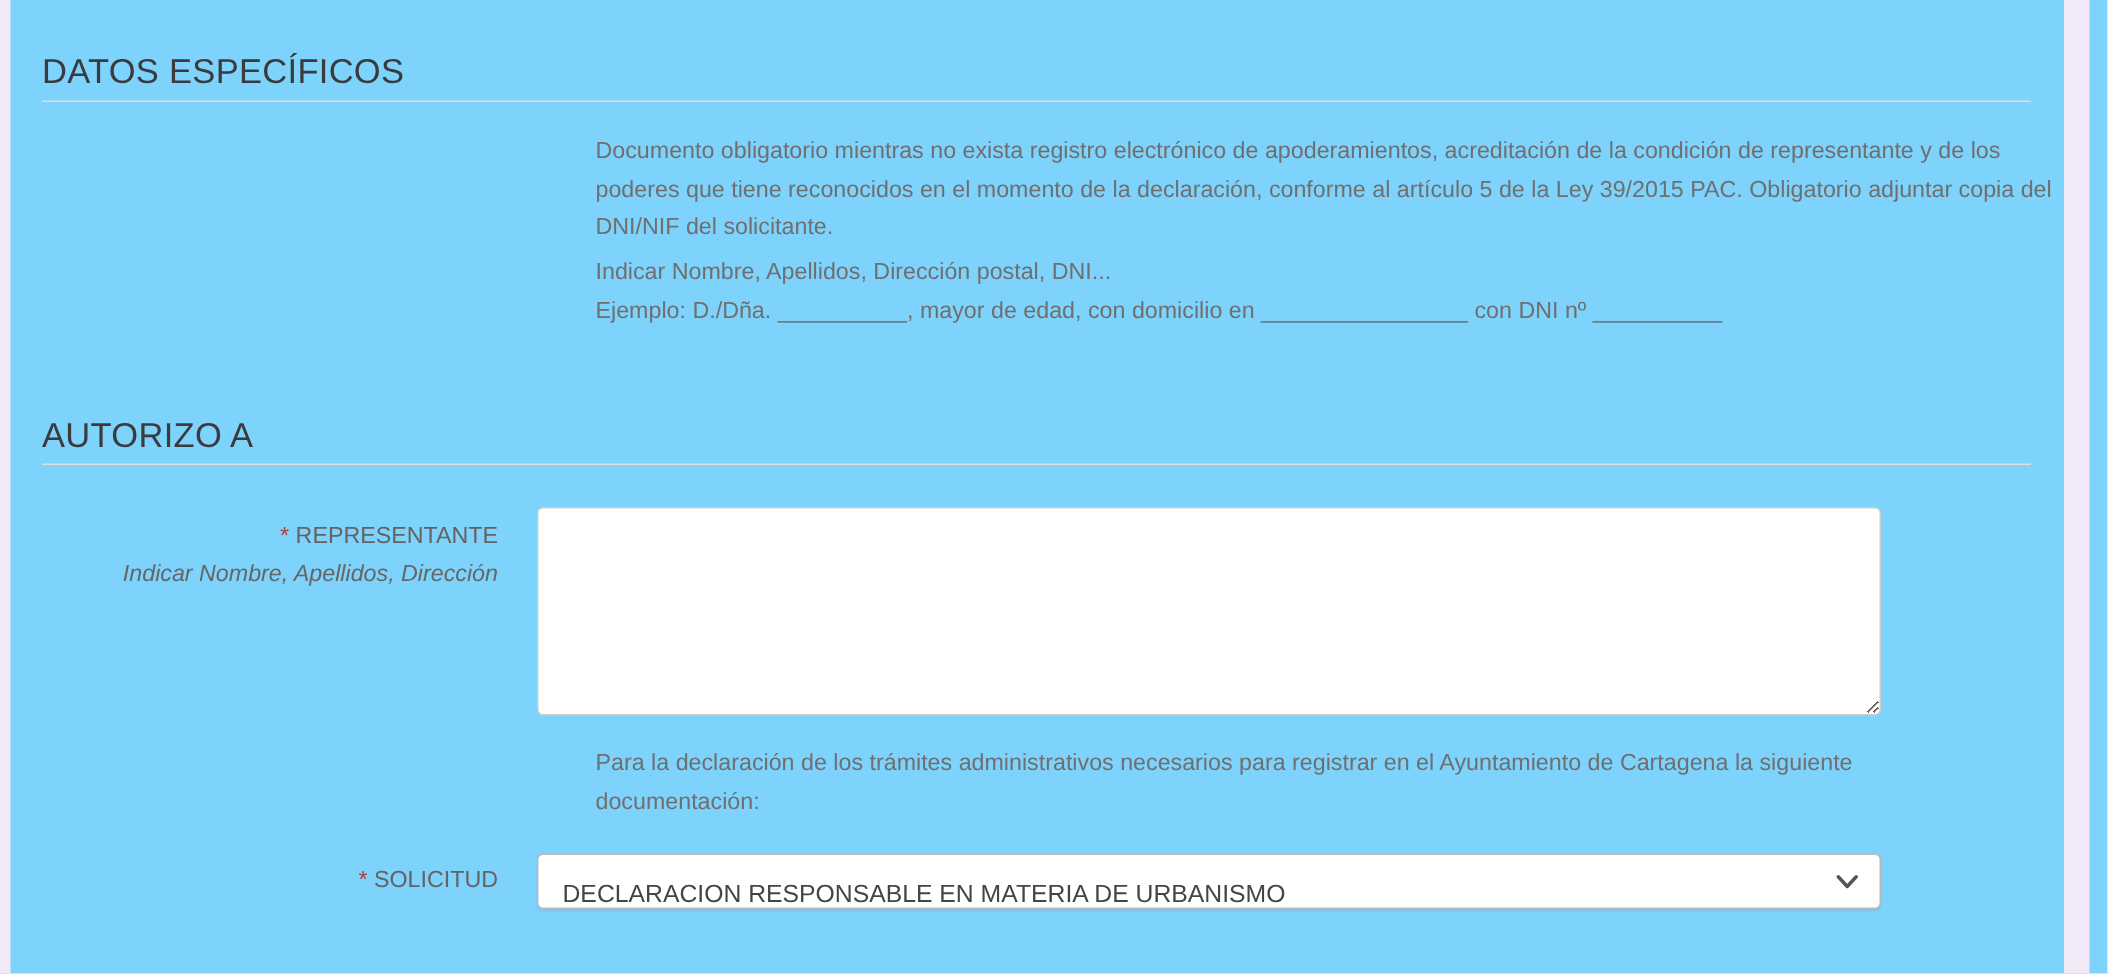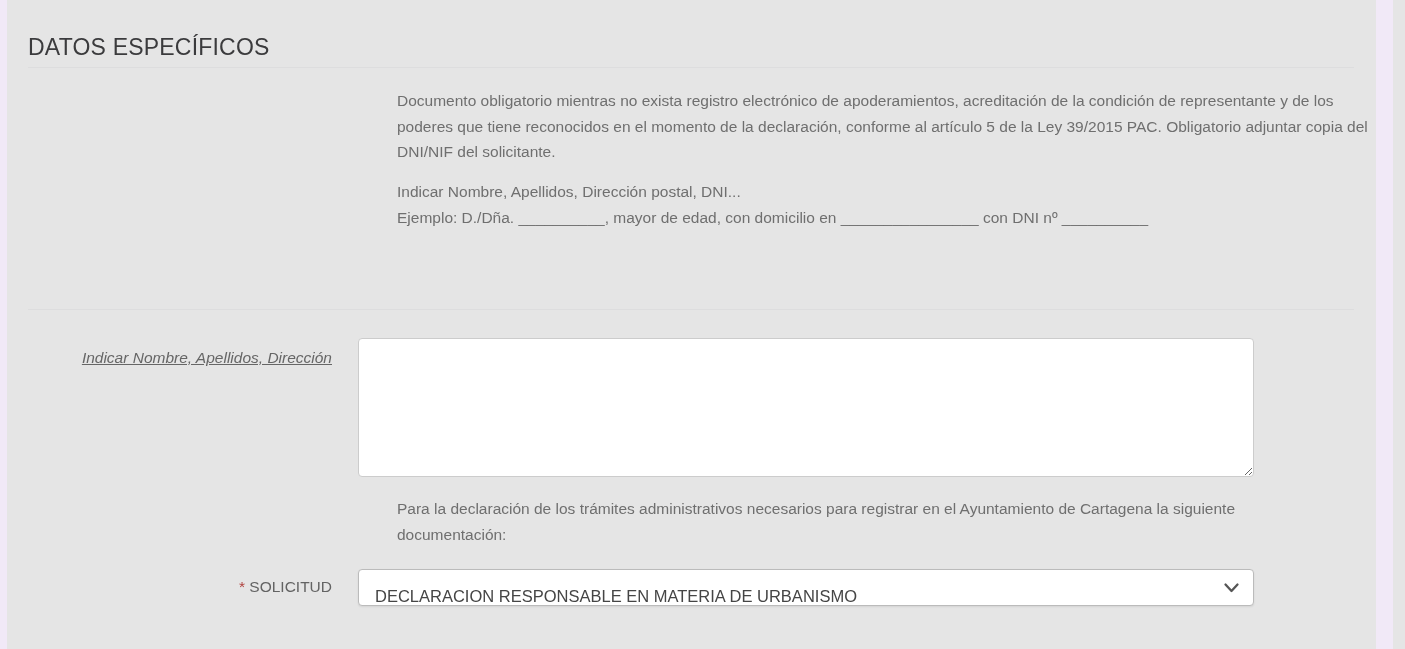--- a/index.html
+++ b/index.html
@@ -1,21 +1,21 @@
 <!DOCTYPE html>
 <html><head>
 <meta charset="utf-8">
 <style>
   * { margin: 0; padding: 0; box-sizing: border-box; }
   html, body { background: #ffffff; }
   .screen {
     position: relative;
     width: 1405px;
     height: 649px;
-    background: #e5e5e5;
+    background: #7dd3fc;
     font-family: "Liberation Sans", sans-serif;
     overflow: hidden;
   }
   .bg-strip {
     position: absolute;
     top: 0;
     bottom: 0;
     background: #f1e9f7;
   }
   .bg-strip.left  { left: 0; width: 7px; }
@@ -51,21 +51,21 @@
   .label-col {
     position: absolute;
     left: 28px;
     width: 304px;
     text-align: right;
     font-size: 15.5px;
     line-height: 25px;
     color: #636363;
   }
   .required-marker { color: #b0413e; }
-  .label-hint { font-style: italic; color: #666666; text-decoration: underline; }
+  .label-hint { font-style: italic; color: #666666; }
 
   .representante-textarea {
     position: absolute;
     left: 358px;
     top: 338px;
     width: 896px;
     height: 139px;
     border: 1px solid #cccccc;
     border-radius: 4px;
     background: #ffffff;
@@ -114,28 +114,33 @@
 <div class="screen">
 
   <div class="bg-strip left"></div>
   <div class="bg-strip right"></div>
 
   <div class="section-heading" style="top:33px;">DATOS ESPECÍFICOS</div>
   <hr class="section-rule" style="top:67px;">
 
   <div class="para" style="top:88px;">Documento obligatorio mientras no exista registro electrónico de apoderamientos, acreditación de la condición de representante y de los poderes que tiene reconocidos en el momento de la declaración, conforme al artículo 5 de la Ley 39/2015 PAC. Obligatorio adjuntar copia del DNI/NIF del solicitante.</div>
 
-  <div class="para" style="top:179px;">
+  <div class="para" style="top:169px;">
     <div>Indicar Nombre, Apellidos, Dirección postal, DNI...</div>
     <div>Ejemplo: D./Dña. __________, mayor de edad, con domicilio en ________________ con DNI nº __________</div>
   </div>
 
+  <div class="section-heading" style="top:276px;">AUTORIZO A</div>
   <hr class="section-rule" style="top:309px;">
 
   <div class="label-col" style="top:345px;">
+    <div>
+      <span class="required-marker">*</span>
+      <span>REPRESENTANTE</span>
+    </div>
     <div class="label-hint">Indicar Nombre, Apellidos, Dirección</div>
   </div>
 
   <textarea class="representante-textarea" style=""></textarea>
 
   <div class="para" style="top:496px; width:900px;">Para la declaración de los trámites administrativos necesarios para registrar en el Ayuntamiento de Cartagena la siguiente documentación:</div>
 
   <div class="label-col" style="top:574px;">
     <div>
       <span class="required-marker">*</span>

